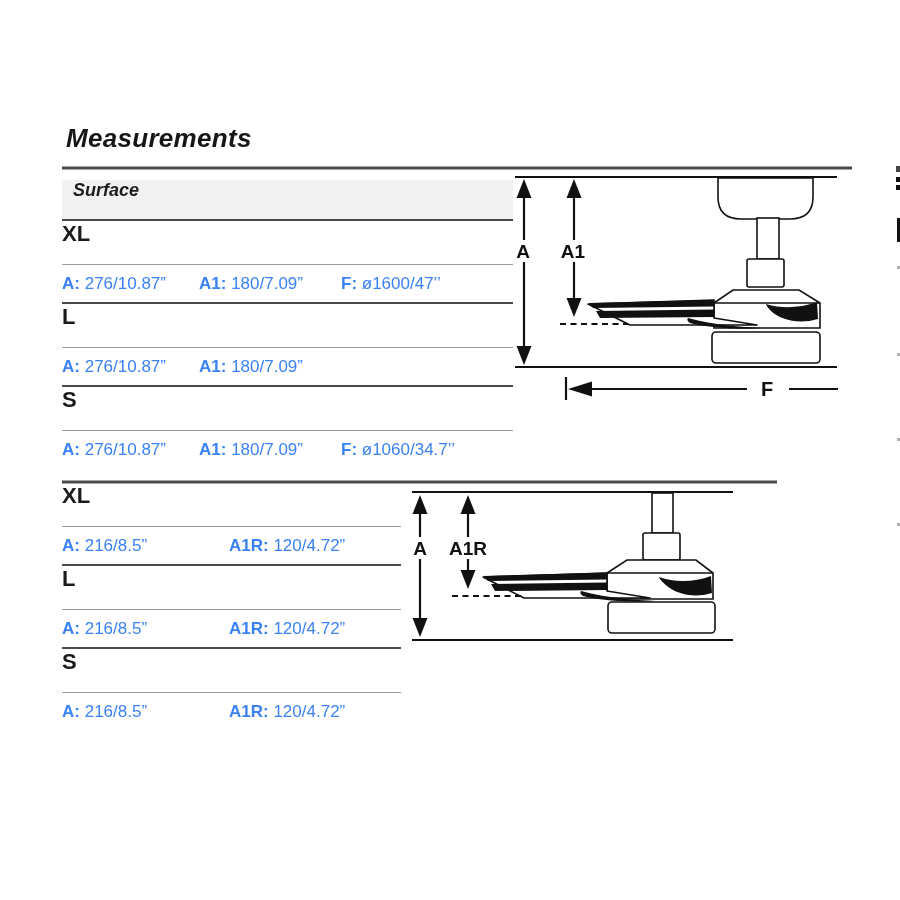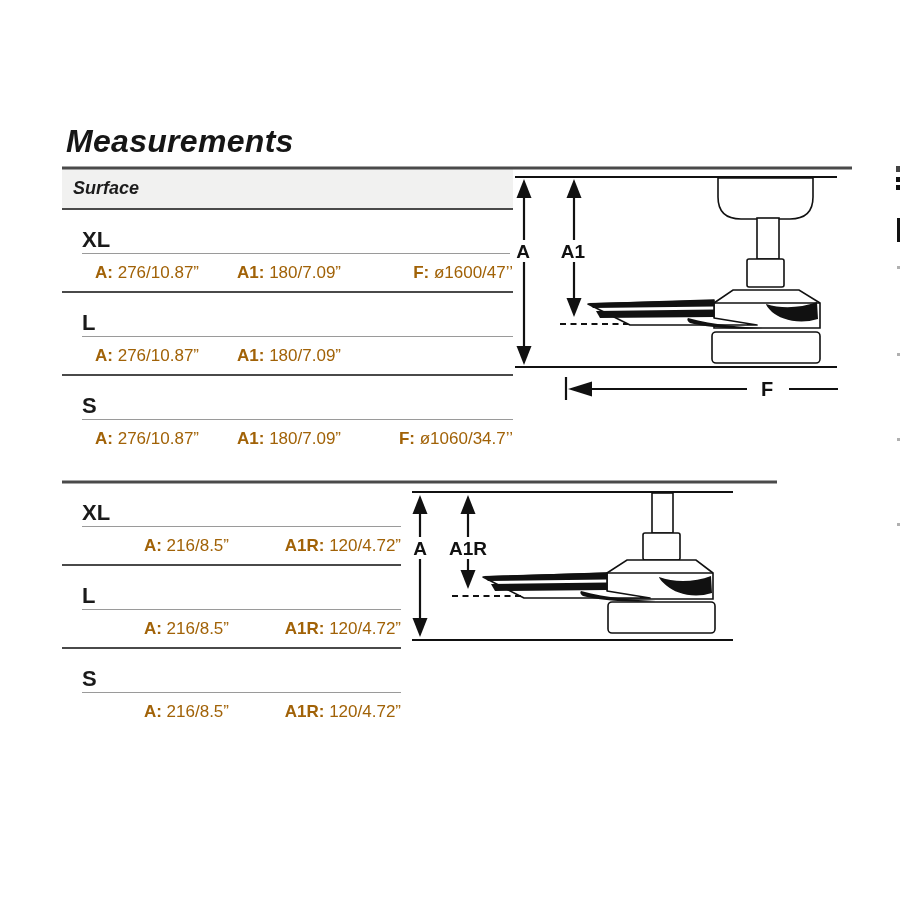--- a/index.html
+++ b/index.html
@@ -2,37 +2,37 @@
 <html><head>
 <meta charset="utf-8">
 <style>
   html,body{margin:0;padding:0;background:#fff;}
   .page{
     position:relative;width:900px;height:900px;background:#ffffff;
     font-family:"Liberation Sans","DejaVu Sans",sans-serif;color:#111;overflow:hidden;
   }
   .title{
     position:absolute;left:66px;top:123px;
-    font-size:32px;font-weight:bold;font-style:italic;letter-spacing:.3px;color:#161616;
+    font-size:26px;font-weight:bold;font-style:italic;letter-spacing:.3px;color:#161616;
   }
   .tbl{position:absolute;}
   .tbl-surface{left:62px;top:169px;width:451px;}
   .tbl-recessed{left:62px;top:483px;width:339px;}
   .tbl-header{
     height:41px;background:#f1f1f0;border-bottom:2px solid #4a4a4a;
-    display:flex;align-items:center;padding-left:11px;box-sizing:border-box;
-    font-size:18px;font-weight:bold;font-style:italic;color:#1c1c1c;
+    display:flex;align-items:flex-start;padding-left:11px;box-sizing:border-box;
+    font-size:18px;font-weight:bold;font-style:italic;color:#1c1c1c;margin-top:11px;
   }
   .size-row{
     height:43px;border-bottom:1.5px solid #9a9a9a;
-    display:flex;align-items:flex-end;font-size:22px;font-weight:bold;color:#1a1a1a;margin-left:20px;
+    display:flex;align-items:flex-start;font-size:22px;font-weight:bold;color:#1a1a1a;
   }
   .spec-row{
     height:37px;border-bottom:2px solid #4a4a4a;
-    display:flex;align-items:center;font-size:17px;color:#a16207;text-align:right;
+    display:flex;align-items:center;font-size:17px;color:#3b82f6;
   }
   .spec-row.last{border-bottom:none;}
   .spec .lbl{font-weight:bold;}
   .c1{width:137px}.c2{width:142px}.c3{flex:1}
   .r1{width:167px}.r2{flex:1}
   svg.overlay{position:absolute;left:0;top:0;pointer-events:none;}
   svg .ln{stroke:#111;stroke-width:2.2;fill:none;}
   svg .thin{stroke:#111;stroke-width:1.6;fill:#fff;}
   svg .fillb{fill:#111;stroke:none;}
   svg .dim{font-weight:bold;font-size:19px;fill:#111;}

